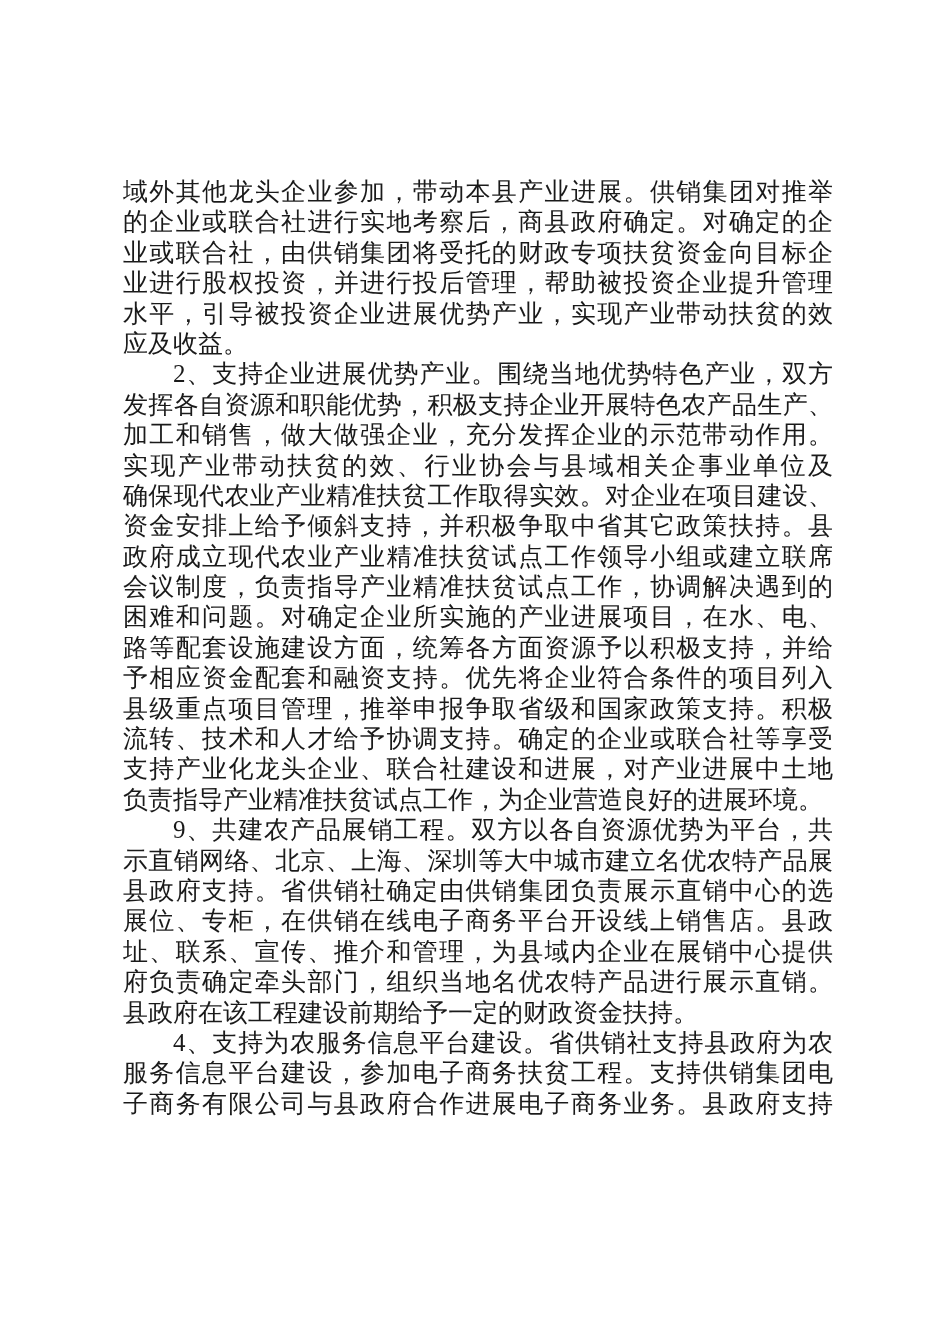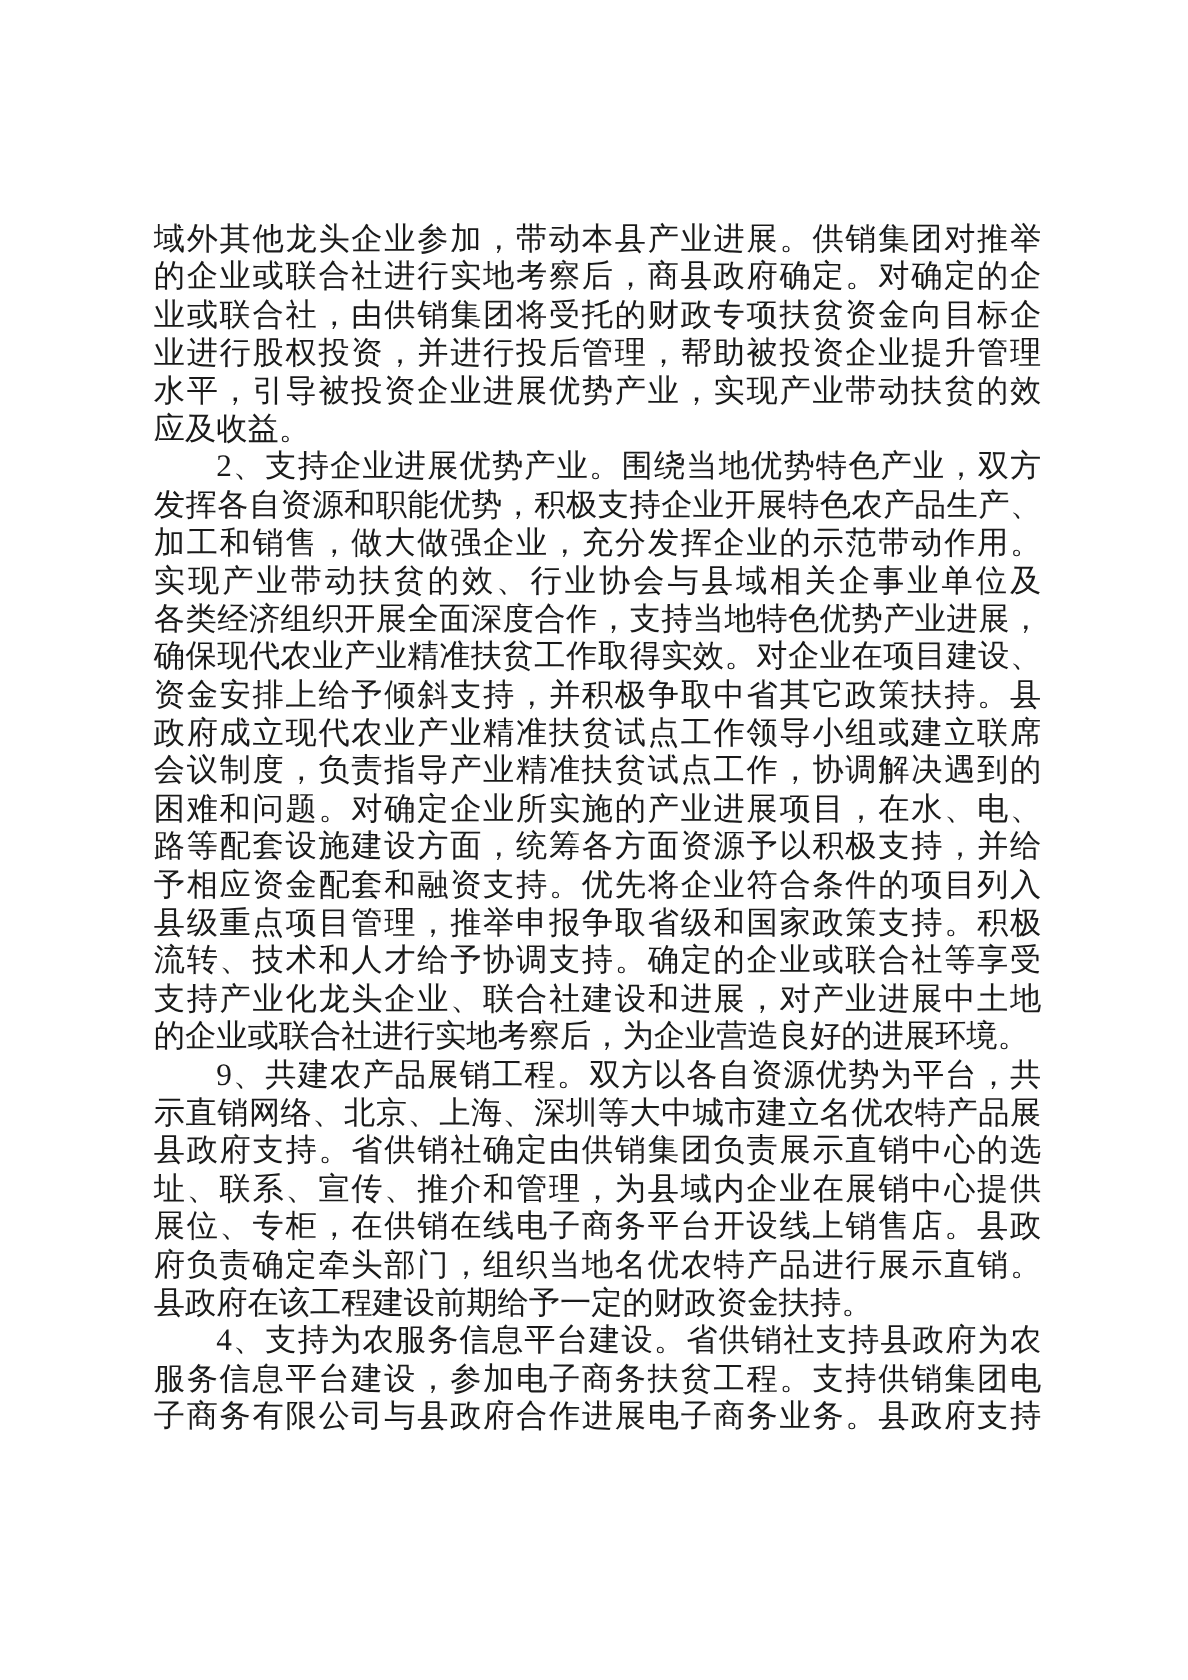--- a/index.html
+++ b/index.html
@@ -57,36 +57,35 @@
       <div class="line"><span class="run">域外其他龙头企业参加，带动本县产业进展。供销集团对推举</span></div>
       <div class="line"><span class="run">的企业或联合社进行实地考察后，商县政府确定。对确定的企</span></div>
       <div class="line"><span class="run">业或联合社，由供销集团将受托的财政专项扶贫资金向目标企</span></div>
       <div class="line"><span class="run">业进行股权投资，并进行投后管理，帮助被投资企业提升管理</span></div>
       <div class="line"><span class="run">水平，引导被投资企业进展优势产业，实现产业带动扶贫的效</span></div>
       <div class="line no-justify"><span class="run">应及收益。</span></div>
       <div class="line indent"><span class="run bold">2、支持企业进展优势产业。</span><span class="run">围绕当地优势特色产业，双方</span></div>
       <div class="line"><span class="run">发挥各自资源和职能优势，积极支持企业开展特色农产品生产、</span></div>
       <div class="line"><span class="run">加工和销售，做大做强企业，充分发挥企业的示范带动作用。</span></div>
       <div class="line"><span class="run">实现产业带动扶贫的效、行业协会与县域相关企事业单位及</span></div>
-      <div class="line"><span class="run">各类经济组织开展全面深度合作，支持当地特色优势产业进展，</span></div>
       <div class="line"><span class="run">确保现代农业产业精准扶贫工作取得实效。对企业在项目建设、</span></div>
       <div class="line"><span class="run">资金安排上给予倾斜支持，并积极争取中省其它政策扶持。县</span></div>
       <div class="line"><span class="run">政府成立现代农业产业精准扶贫试点工作领导小组或建立联席</span></div>
       <div class="line"><span class="run">会议制度，负责指导产业精准扶贫试点工作，协调解决遇到的</span></div>
       <div class="line"><span class="run">困难和问题。对确定企业所实施的产业进展项目，在水、电、</span></div>
       <div class="line"><span class="run">路等配套设施建设方面，统筹各方面资源予以积极支持，并给</span></div>
       <div class="line"><span class="run">予相应资金配套和融资支持。优先将企业符合条件的项目列入</span></div>
       <div class="line"><span class="run">县级重点项目管理，推举申报争取省级和国家政策支持。积极</span></div>
       <div class="line"><span class="run">流转、技术和人才给予协调支持。确定的企业或联合社等享受</span></div>
       <div class="line"><span class="run">支持产业化龙头企业、联合社建设和进展，对产业进展中土地</span></div>
-      <div class="line no-justify"><span class="run">的企业或联合社进行实地考察后，为企业营造良好的进展环境。</span></div>
+      <div class="line no-justify"><span class="run">负责指导产业精准扶贫试点工作，为企业营造良好的进展环境。</span></div>
       <div class="line indent"><span class="run bold">9、共建农产品展销工程。</span><span class="run">双方以各自资源优势为平台，共</span></div>
       <div class="line"><span class="run">示直销网络、北京、上海、深圳等大中城市建立名优农特产品展</span></div>
       <div class="line"><span class="run">县政府支持。省供销社确定由供销集团负责展示直销中心的选</span></div>
+      <div class="line"><span class="run">展位、专柜，在供销在线电子商务平台开设线上销售店。县政</span></div>
       <div class="line"><span class="run">址、联系、宣传、推介和管理，为县域内企业在展销中心提供</span></div>
-      <div class="line"><span class="run">展位、专柜，在供销在线电子商务平台开设线上销售店。县政</span></div>
       <div class="line"><span class="run">府负责确定牵头部门，组织当地名优农特产品进行展示直销。</span></div>
       <div class="line no-justify"><span class="run">县政府在该工程建设前期给予一定的财政资金扶持。</span></div>
       <div class="line indent"><span class="run bold">4、支持为农服务信息平台建设。</span><span class="run">省供销社支持县政府为农</span></div>
       <div class="line"><span class="run">服务信息平台建设，参加电子商务扶贫工程。支持供销集团电</span></div>
       <div class="line"><span class="run">子商务有限公司与县政府合作进展电子商务业务。县政府支持</span></div>
     </div>
 </div>
 
 </body></html>

